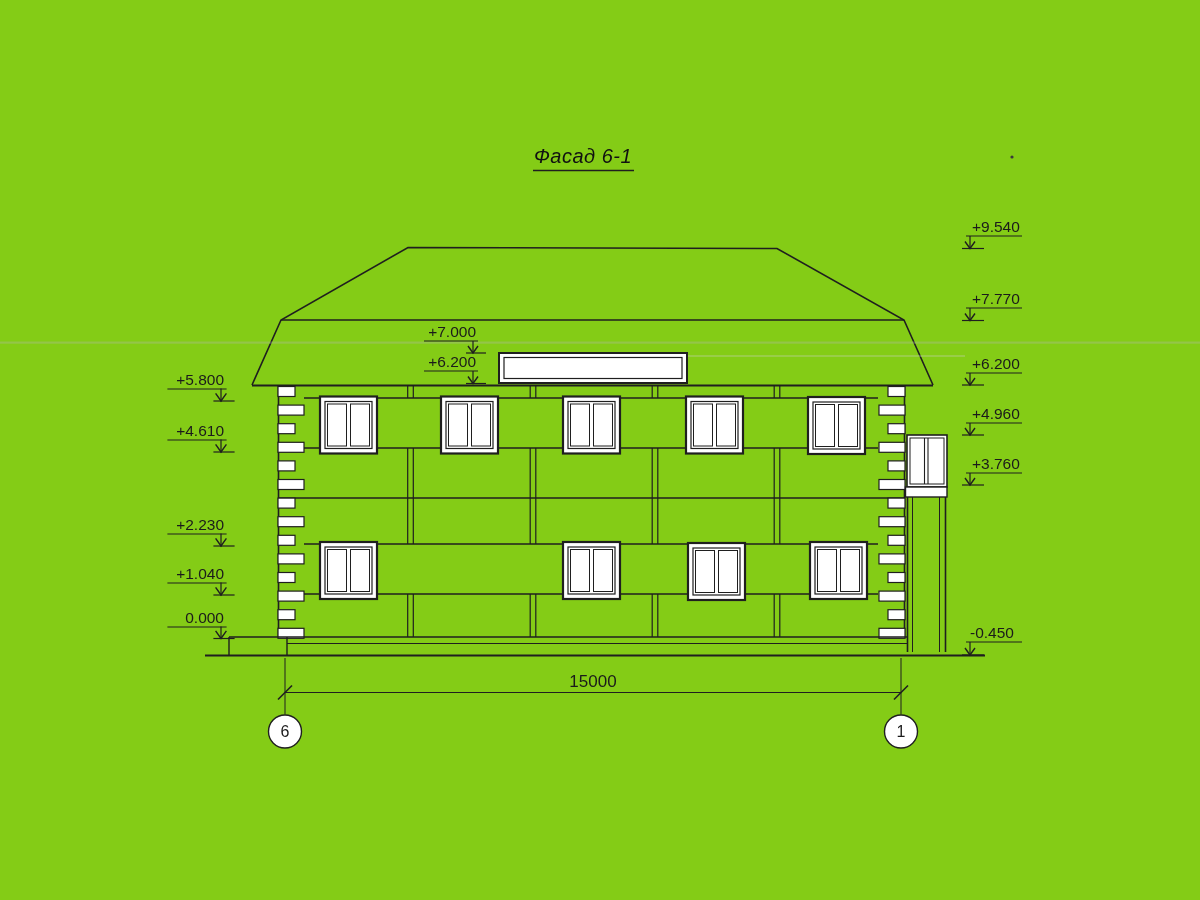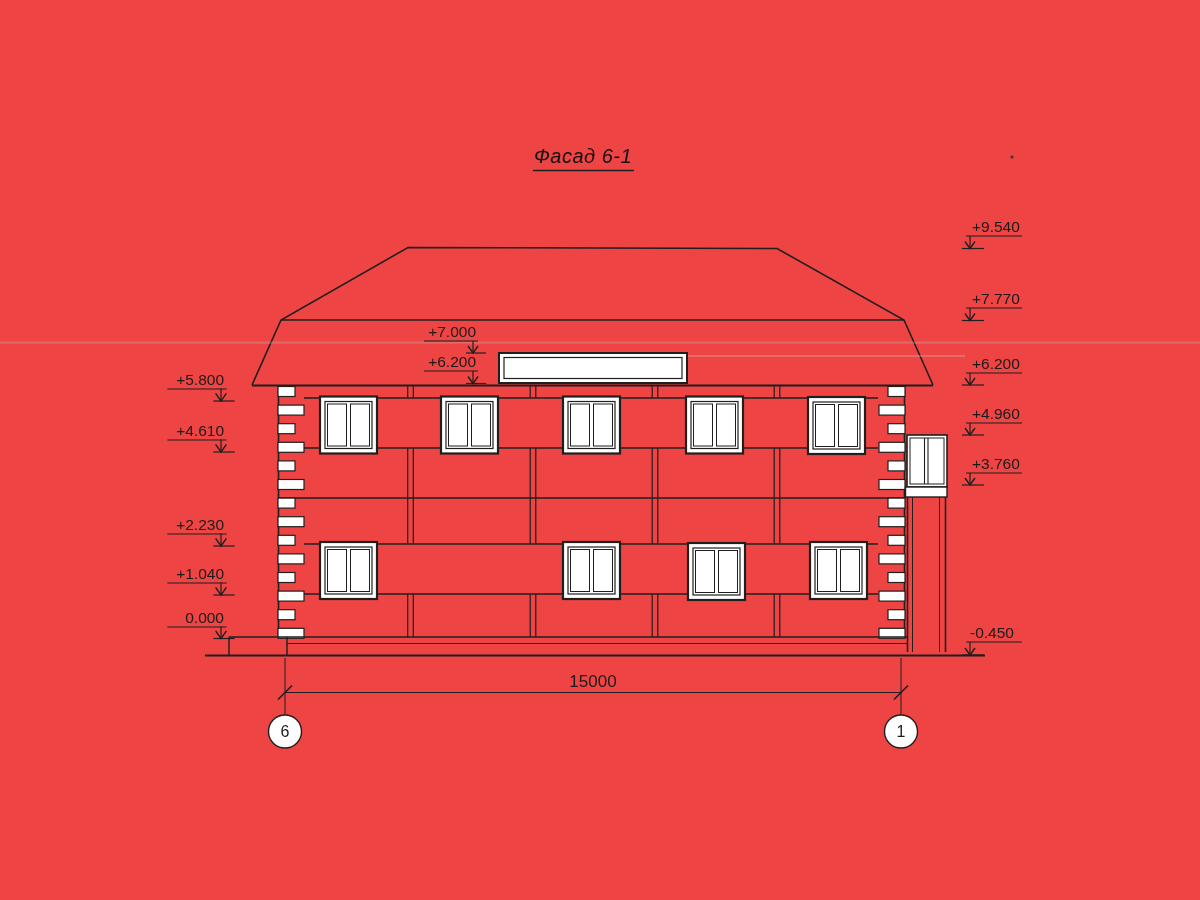--- a/index.html
+++ b/index.html
@@ -1,16 +1,16 @@
 <!DOCTYPE html>
 <html><head>
 <meta charset="utf-8">
 <style>
   html,body{margin:0;padding:0;background:#ffffff;}
-  .page{position:relative;width:1200px;height:900px;background:#ef4444;overflow:hidden;}
+  .page{position:relative;width:1200px;height:900px;background:#84cc16;overflow:hidden;}
   svg{display:block;}
   .ln{stroke:#1f1f1f;fill:none;}
   .lbl{font:15.5px "Liberation Sans", sans-serif;fill:#1b1b1b;}
   .dim{font:17px "Liberation Sans", sans-serif;fill:#1b1b1b;}
   .axis{font:16px "Liberation Sans", sans-serif;fill:#1b1b1b;}
   .ttl{font:italic 20px "Liberation Sans", sans-serif;fill:#111;letter-spacing:.5px;}
 </style>
 </head>
 <body>
 

